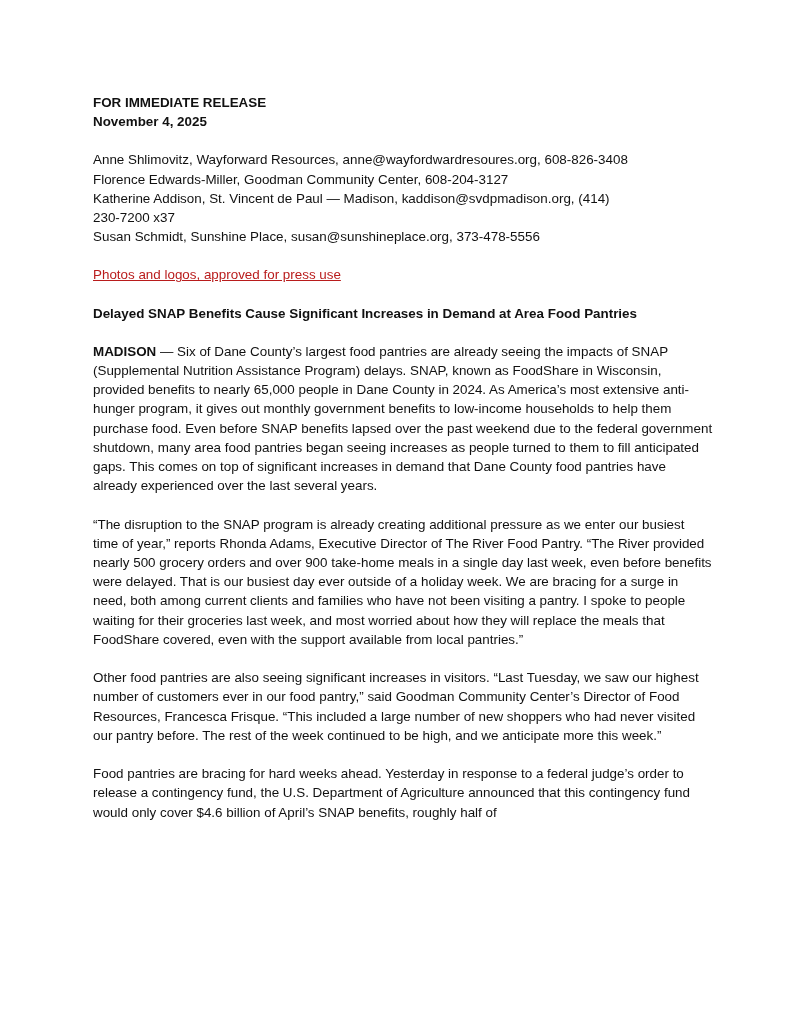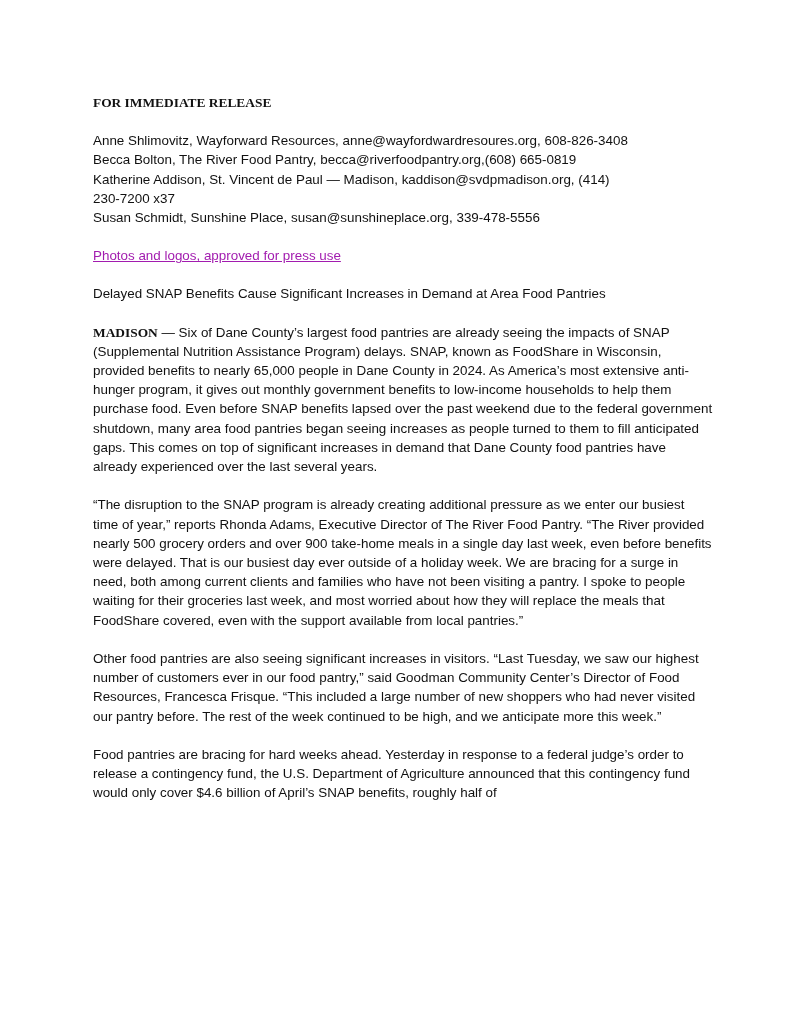--- a/index.html
+++ b/index.html
@@ -4,40 +4,41 @@
   <style>
     html, body { margin: 0; padding: 0; background: #ffffff; }
     body {
       width: 791px; height: 1024px; overflow: hidden; position: relative;
       font-family: "Liberation Sans", sans-serif;
       color: #111111;
       font-size: 13.4px;
       line-height: 19.2px;
     }
     .page { position: absolute; left: 93px; top: 93px; width: 620px; }
-    .bold { font-weight: bold; font-family: Liberation Serif, serif; }
+    .bold { font-weight: bold; }
     p { margin: 0; }
     .gap { height: 19px; }
-    .link { color: #a21caf; text-decoration: underline; cursor: pointer; }
-    .headline { font-weight: normal; }
+    .link { color: #b91c1c; text-decoration: underline; cursor: pointer; }
+    .headline { font-weight: bold; }
     .para { margin: 0 0 19.2px 0; }
   </style>
 </head>
 <body>
 
 <div class="page">
   <p class="bold">FOR IMMEDIATE RELEASE</p>
+  <p class="bold">November 4, 2025</p>
   <div class="gap"></div>
 
   <div>
     <p>Anne Shlimovitz, Wayforward Resources, anne@wayfordwardresoures.org, 608-826-3408</p>
-    <p>Becca Bolton, The River Food Pantry, becca@riverfoodpantry.org,(608) 665-0819</p>
+    <p>Florence Edwards-Miller, Goodman Community Center, 608-204-3127</p>
     <p>Katherine Addison, St. Vincent de Paul — Madison, kaddison@svdpmadison.org, (414)</p>
     <p>230-7200 x37</p>
-    <p>Susan Schmidt, Sunshine Place, susan@sunshineplace.org, 339-478-5556</p>
+    <p>Susan Schmidt, Sunshine Place, susan@sunshineplace.org, 373-478-5556</p>
   </div>
   <div class="gap"></div>
 
   <p><a class="link">Photos and logos, approved for press use</a></p>
   <div class="gap"></div>
 
   <p class="headline">Delayed SNAP Benefits Cause Significant Increases in Demand at Area Food Pantries</p>
   <div class="gap"></div>
 
   <p class="para"><span class="bold">MADISON</span><span> — Six of Dane County’s largest food pantries are already seeing the impacts of SNAP (Supplemental Nutrition Assistance Program) delays. SNAP, known as FoodShare in Wisconsin, provided benefits to nearly 65,000 people in Dane County in 2024. As America’s most extensive anti-hunger program, it gives out monthly government benefits to low-income households to help them purchase food. Even before SNAP benefits lapsed over the past weekend due to the federal government shutdown, many area food pantries began seeing increases as people turned to them to fill anticipated gaps. This comes on top of significant increases in demand that Dane County food pantries have already experienced over the last several years.</span></p>

